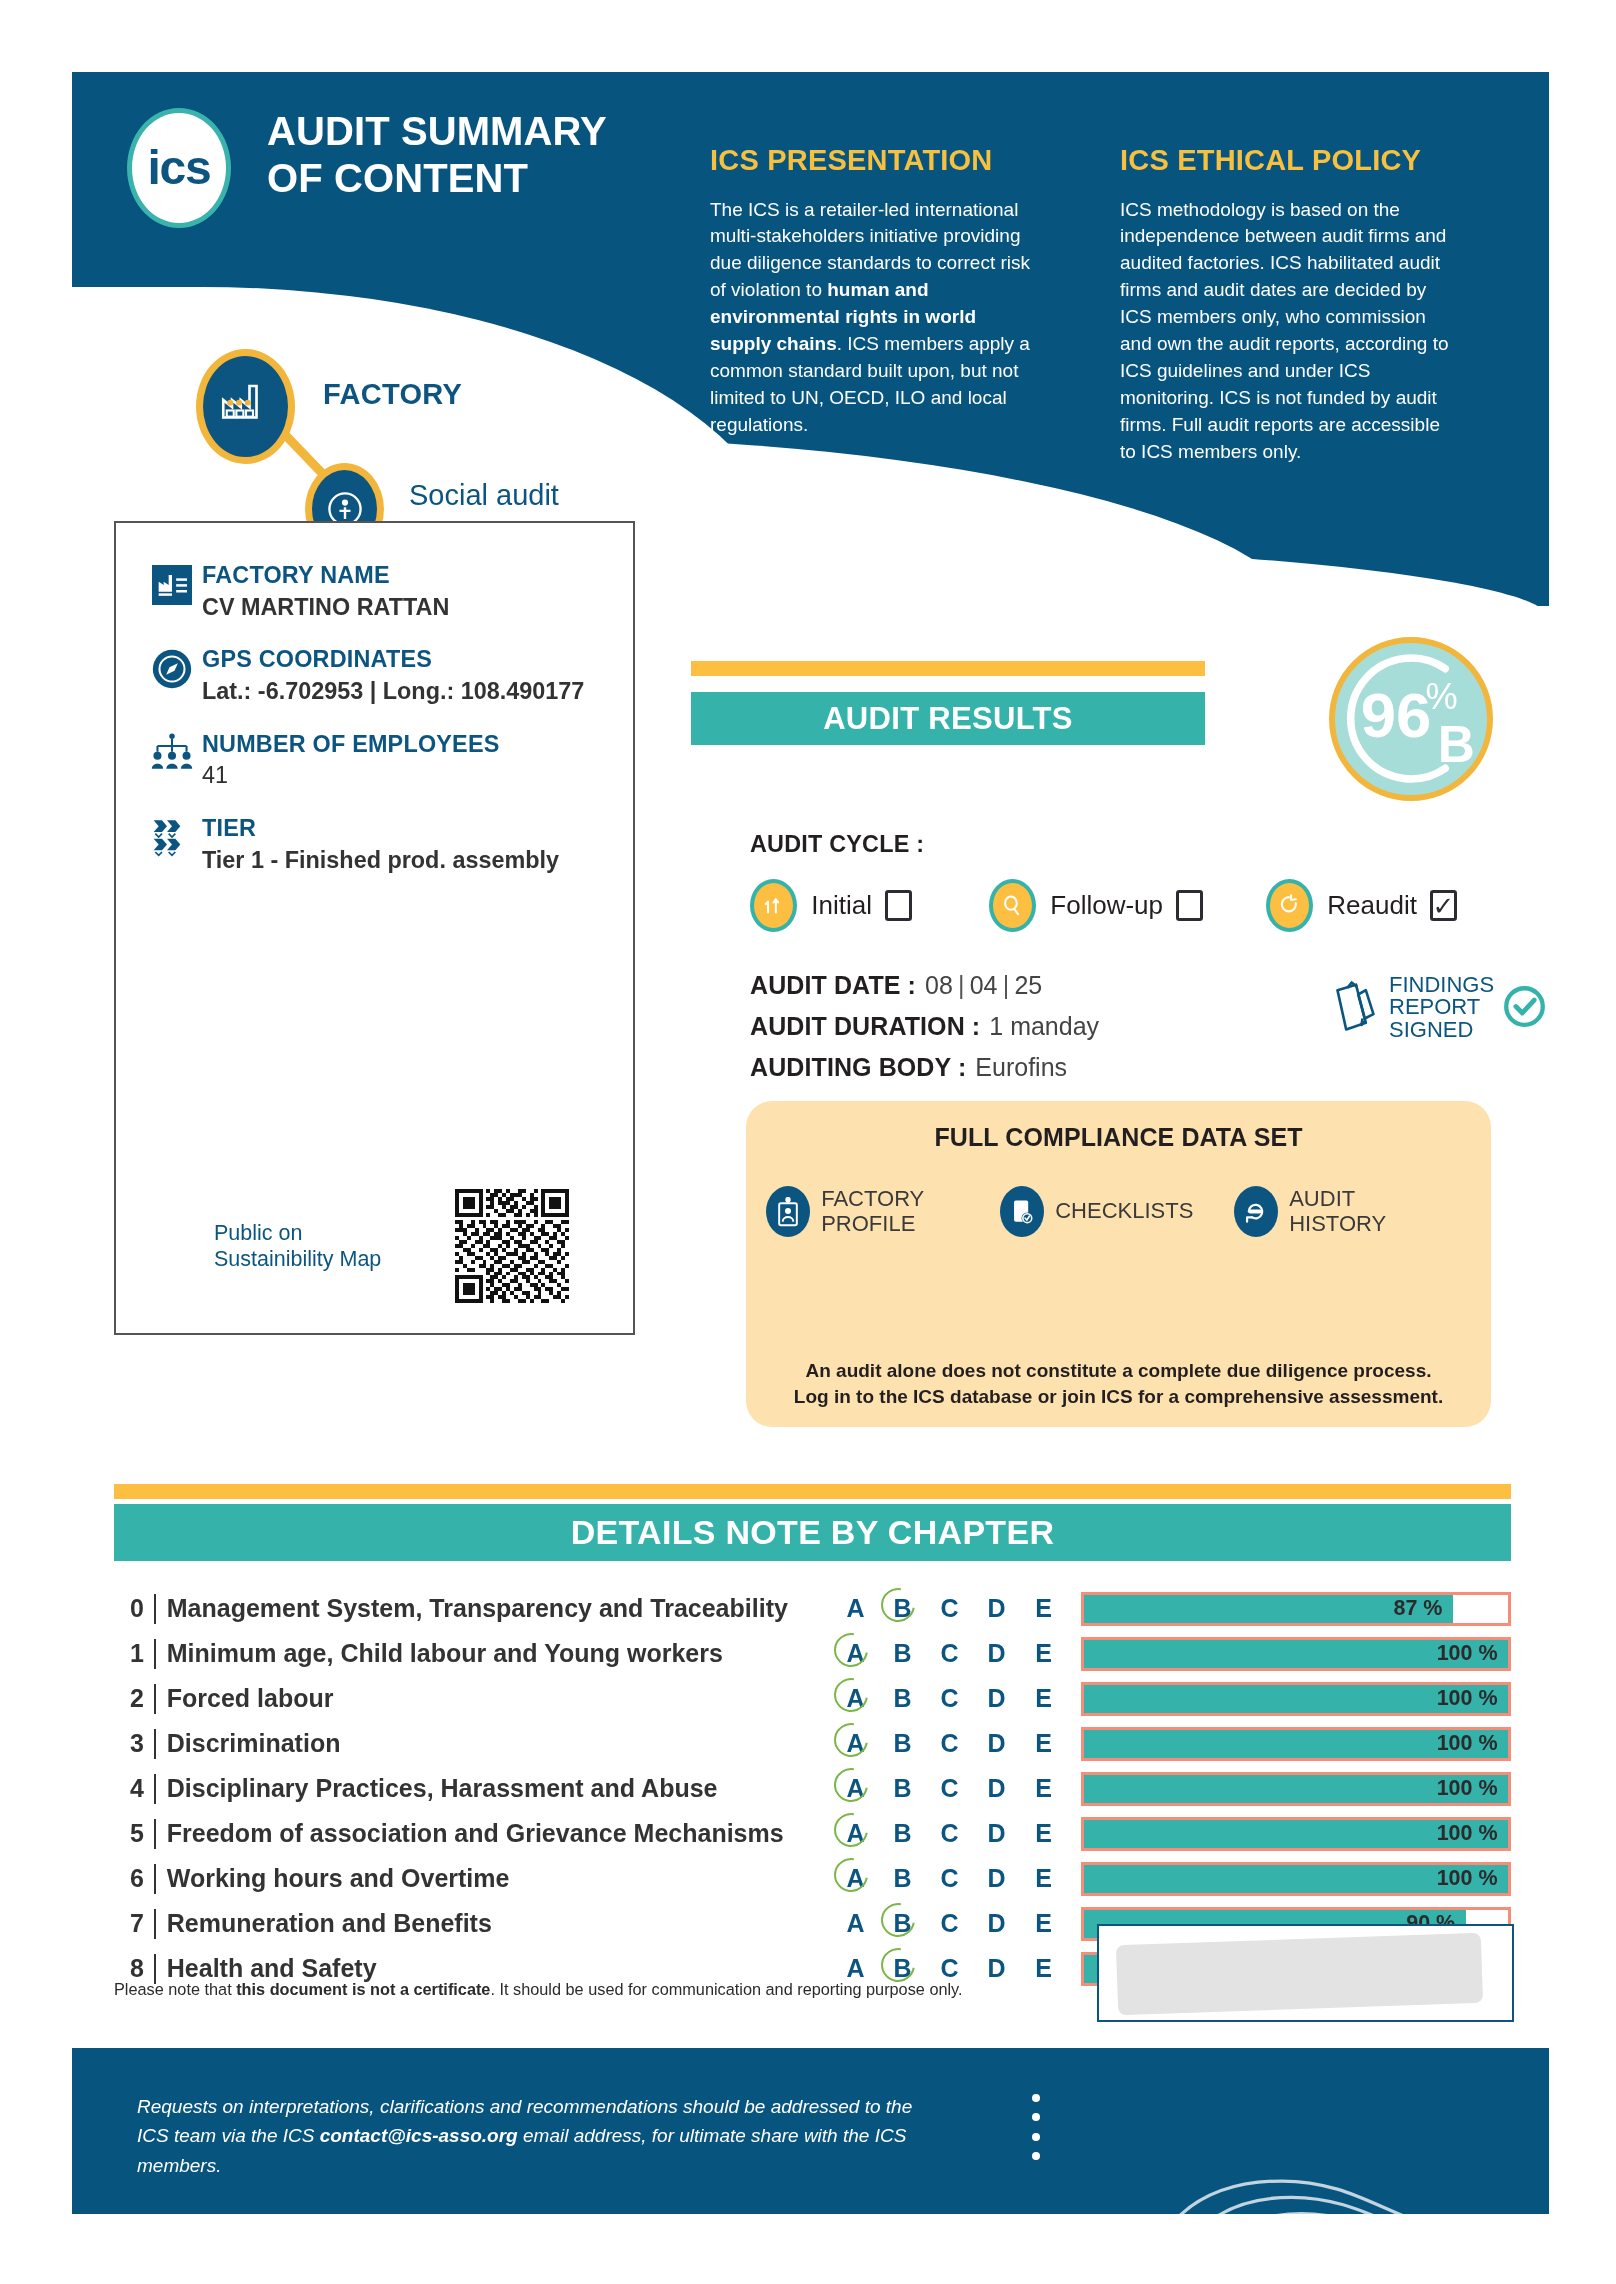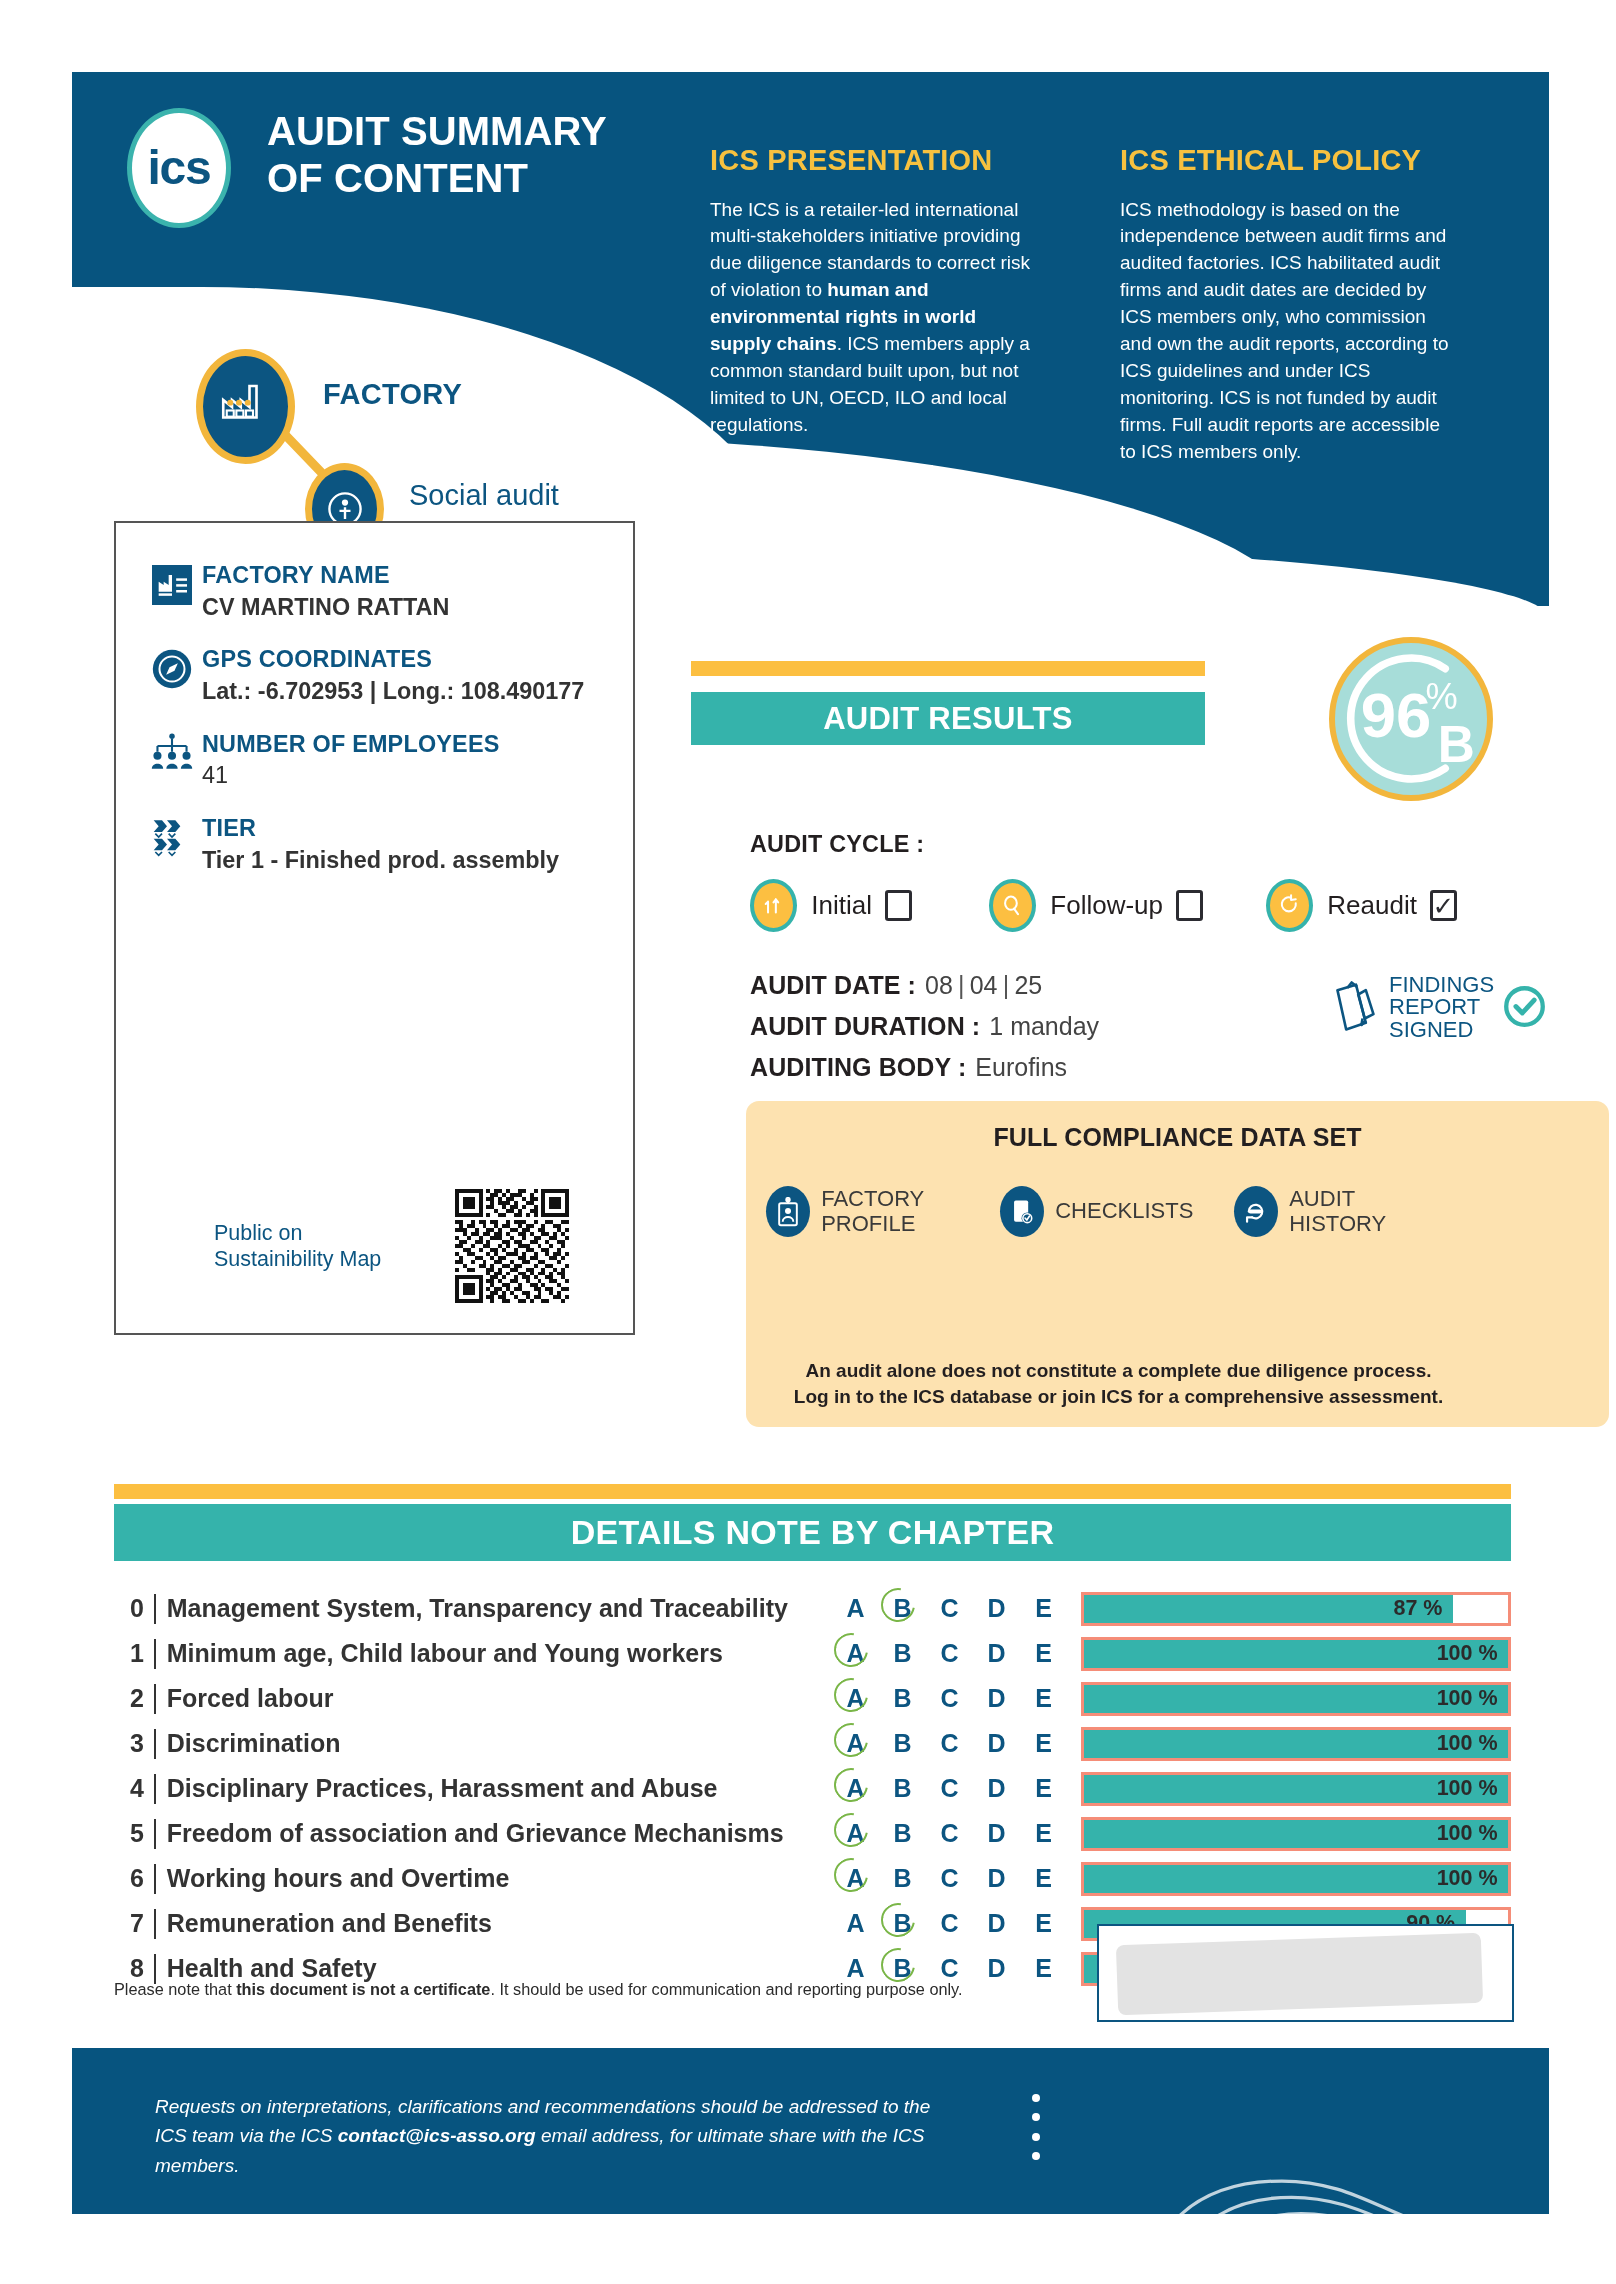--- a/index.html
+++ b/index.html
@@ -81,22 +81,22 @@
   .adrow .val{font-weight:400;color:#444;margin-left:9px;}
   .ad1{top:899px;} .ad2{top:940px;} .ad3{top:981px;}
   .datesep{color:#555;margin:0 5.2px;font-weight:300;}
 
   .findings{position:absolute;left:1260px;top:902px;display:flex;align-items:center;}
   .fclip{margin-right:9px;}
   .ftext{color:#0c5581;font-size:22px;line-height:1.02;text-align:left;font-weight:400;}
   .fcheck{margin-left:9px;}
 
   
-  .fcds{position:absolute;left:674px;top:1029px;width:863px;height:326px;background:#fde2b0;
-      border-radius:13px;}
+  .fcds{position:absolute;left:674px;top:1029px;width:745px;height:326px;background:#fde2b0;
+      border-radius:26px;}
   .fcds-title{text-align:center;color:#231f20;font-size:25px;font-weight:700;padding-top:22px;letter-spacing:0.1px;}
   .fcds-r1{position:absolute;left:19.5px;top:85px;width:706px;display:flex;}
   .fcds-r2{position:absolute;left:78px;top:179px;width:651px;display:flex;}
   .ditem{display:flex;align-items:center;}
   .dicon{width:44px;height:51px;border-radius:50%;background:#0c5581;flex:0 0 44px;
       display:flex;align-items:center;justify-content:center;margin-right:11.7px;}
   .dlabel{font-size:22px;color:#3a3a3a;line-height:1.12;}
   .fcds-note{position:absolute;left:0;top:257px;width:745px;text-align:center;color:#231f20;
       font-size:19px;font-weight:700;line-height:1.35;}
 
@@ -124,21 +124,21 @@
   
   .disclaimer{position:absolute;left:42px;top:1908px;width:905px;color:#2b2b2b;font-size:16.3px;}
   .disclaimer b{font-weight:700;}
   .signbox{position:absolute;left:1025px;top:1852px;width:417px;height:98px;border:2px solid #0c5581;
       box-sizing:border-box;background:#fff;overflow:hidden;}
   .sigblob{position:absolute;left:18px;top:13px;width:365px;height:70px;background:#e3e3e3;
       border-radius:7.8px;transform:rotate(-2deg);}
 
   
   .footer{position:absolute;left:0;top:1976px;width:1477px;height:166px;background:#07547f;overflow:hidden;}
-  .fleft{position:absolute;left:83px;top:44px;width:801px;color:#fff;font-size:19px;font-style:italic;line-height:1.55;}
+  .fleft{position:absolute;left:65px;top:44px;width:801px;color:#fff;font-size:19px;font-style:italic;line-height:1.55;}
   .fleft b{font-weight:700;}
   .fdots{position:absolute;left:960px;top:46px;}
   .fdot{width:7.8px;height:7.8px;background:#fff;border-radius:50%;margin-bottom:11.7px;}
   .fright{position:absolute;left:1006px;top:44px;color:#fff;font-size:19px;font-style:italic;line-height:1.95;}
   .waves{position:absolute;right:-26px;bottom:-117px;opacity:.75;}
 </style>
 </head>
 <body>
 
 <div class="page">

